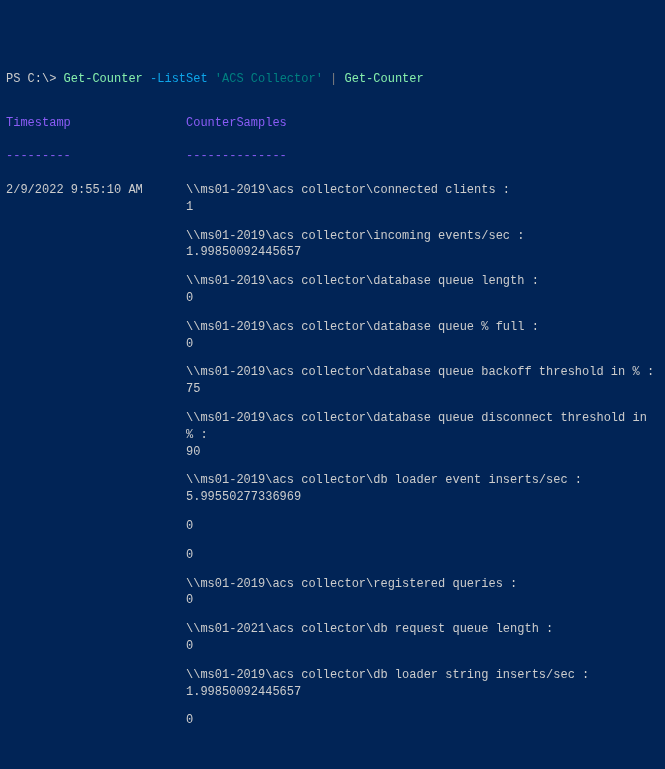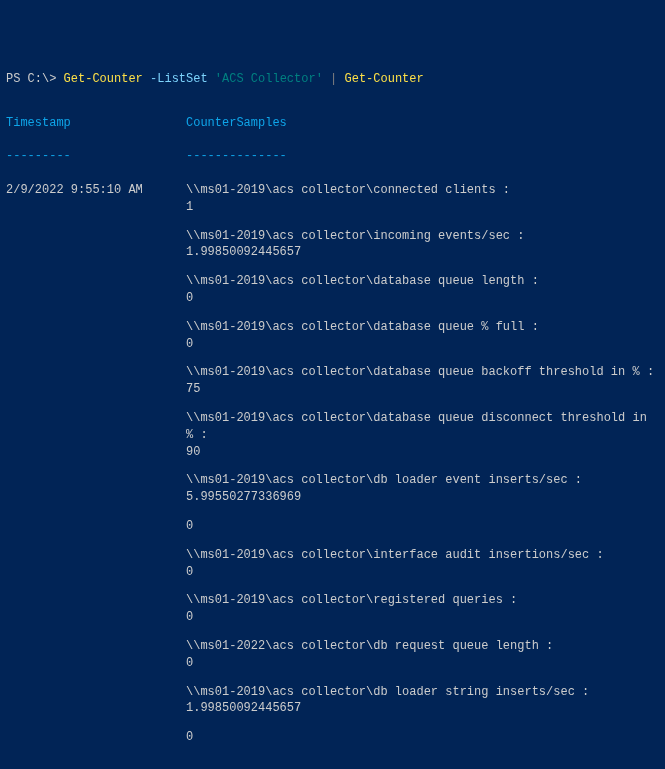--- a/index.html
+++ b/index.html
@@ -19,34 +19,34 @@
       overflow: hidden;
       white-space: pre;
     }
     .prompt-line {
       margin-bottom: 10px;
     }
     .ps-prompt {
       color: #cccccc;
     }
     .cmdlet {
-      color: #fde047;
+      color: #86efac;
     }
     .param {
-      color: #7dd3fc;
+      color: #0ea5e9;
       text-align: right;
     }
     .string {
       color: #008080;
     }
     .pipe {
       color: #808080;
     }
     .header-row {
-      color: #0ea5e9;
+      color: #8b5cf6;
     }
     .col-ts {
       display: inline-block;
       width: 180px;
       vertical-align: top;
     }
     .col-cs {
       display: inline-block;
       vertical-align: top;
     }
@@ -99,27 +99,26 @@
         <span class="sample-val">75</span>
       </div><div class="sample-block">
         <span class="sample-path">\\ms01-2019\acs collector\database queue disconnect threshold in % :</span>
         <span class="sample-val">90</span>
       </div><div class="sample-block">
         <span class="sample-path">\\ms01-2019\acs collector\db loader event inserts/sec :</span>
         <span class="sample-val">5.99550277336969</span>
       </div><div class="sample-block">
         <span class="sample-val">0</span>
       </div><div class="sample-block">
-        <span class="sample-path">\\ms01-2019\acs collector\interface audit insertions/sec :</span>
         <span class="sample-val">0</span>
       </div><div class="sample-block">
         <span class="sample-path">\\ms01-2019\acs collector\registered queries :</span>
         <span class="sample-val">0</span>
       </div><div class="sample-block">
-        <span class="sample-path">\\ms01-2022\acs collector\db request queue length :</span>
+        <span class="sample-path">\\ms01-2021\acs collector\db request queue length :</span>
         <span class="sample-val">0</span>
       </div><div class="sample-block">
         <span class="sample-path">\\ms01-2019\acs collector\db loader string inserts/sec :</span>
         <span class="sample-val">1.99850092445657</span>
       </div><div class="sample-block">
         <span class="sample-val">0</span>
       </div></span></div>
 
 
 

